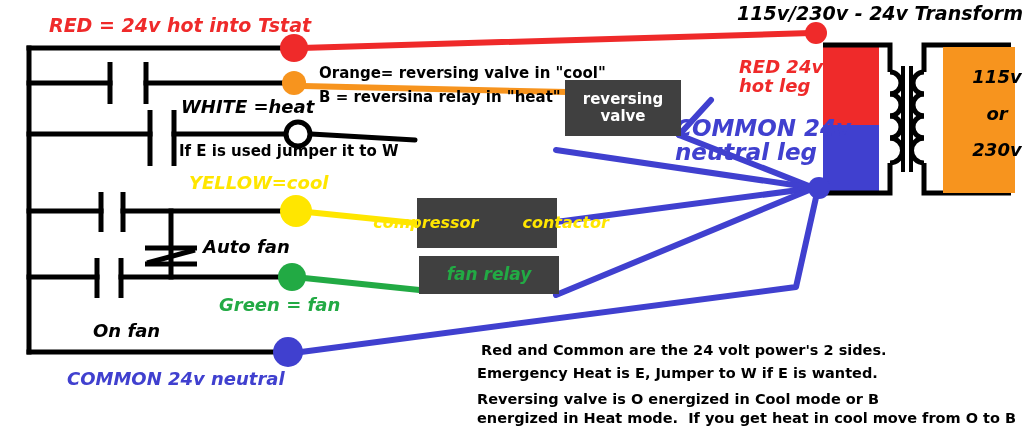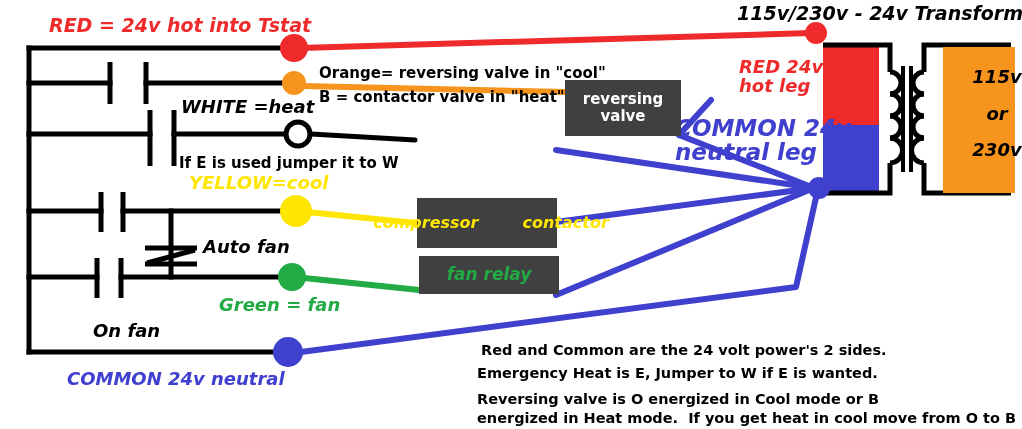--- a/index.html
+++ b/index.html
@@ -141,25 +141,25 @@
       <circle cx="277" cy="352" r="15" fill="#4040cf"></circle>
       <circle cx="805" cy="33" r="11" fill="#ef2a2a"></circle>
       <circle cx="808" cy="188" r="11" fill="#4040cf"></circle>
     </g>
   </svg>
 
   <div class="lbl hand red-txt" style="left:38px;top:16px;font-size:19px;">RED = 24v hot into Tstat</div>
 
   <div class="lbl print black-txt" style="left:308px;top:66px;font-size:15px;">Orange= reversing valve in "cool"</div>
 
-  <div class="lbl print black-txt" style="left:308px;top:90px;font-size:15px;">B = contactor valve in "heat"</div>
+  <div class="lbl print black-txt" style="left:308px;top:90px;font-size:15px;">B = reversina relay in "heat"</div>
 
   <div class="lbl hand black-txt" style="left:170px;top:98px;font-size:18px;">WHITE =heat</div>
 
-  <div class="lbl print black-txt" style="left:168px;top:156px;font-size:15px;">If E is used jumper it to W</div>
+  <div class="lbl print black-txt" style="left:168px;top:144px;font-size:15px;">If E is used jumper it to W</div>
 
   <div class="lbl hand yellow-txt" style="left:178px;top:174px;font-size:18px;">YELLOW=cool</div>
 
   <div class="lbl hand black-txt" style="left:192px;top:238px;font-size:18px;">Auto fan</div>
 
   <div class="lbl hand green-txt" style="left:208px;top:296px;font-size:18px;">Green = fan</div>
 
   <div class="lbl hand black-txt" style="left:82px;top:322px;font-size:18px;">On fan</div>
 
   <div class="lbl hand blue-txt" style="left:56px;top:370px;font-size:18px;">COMMON 24v neutral</div>

